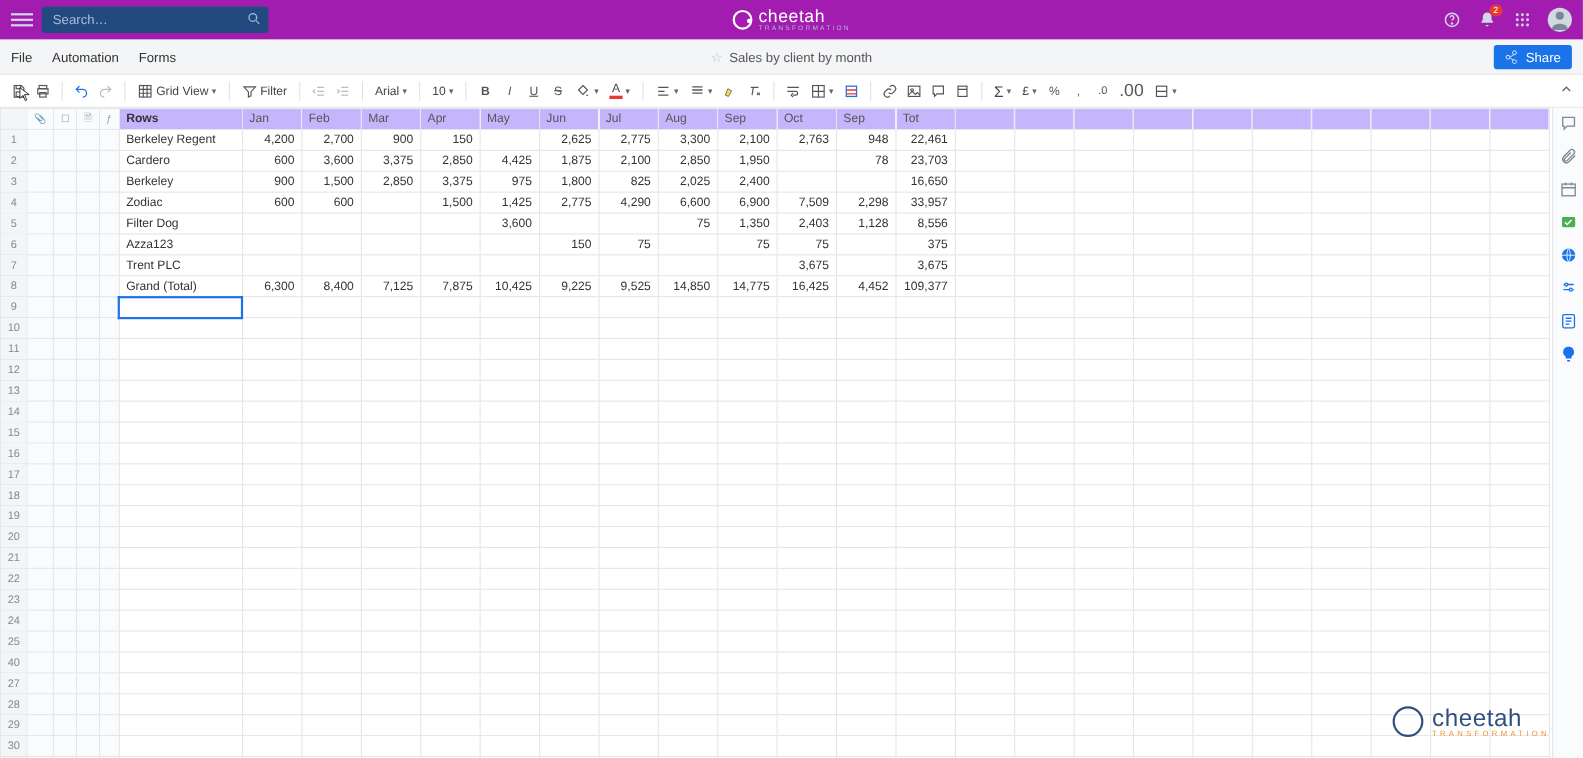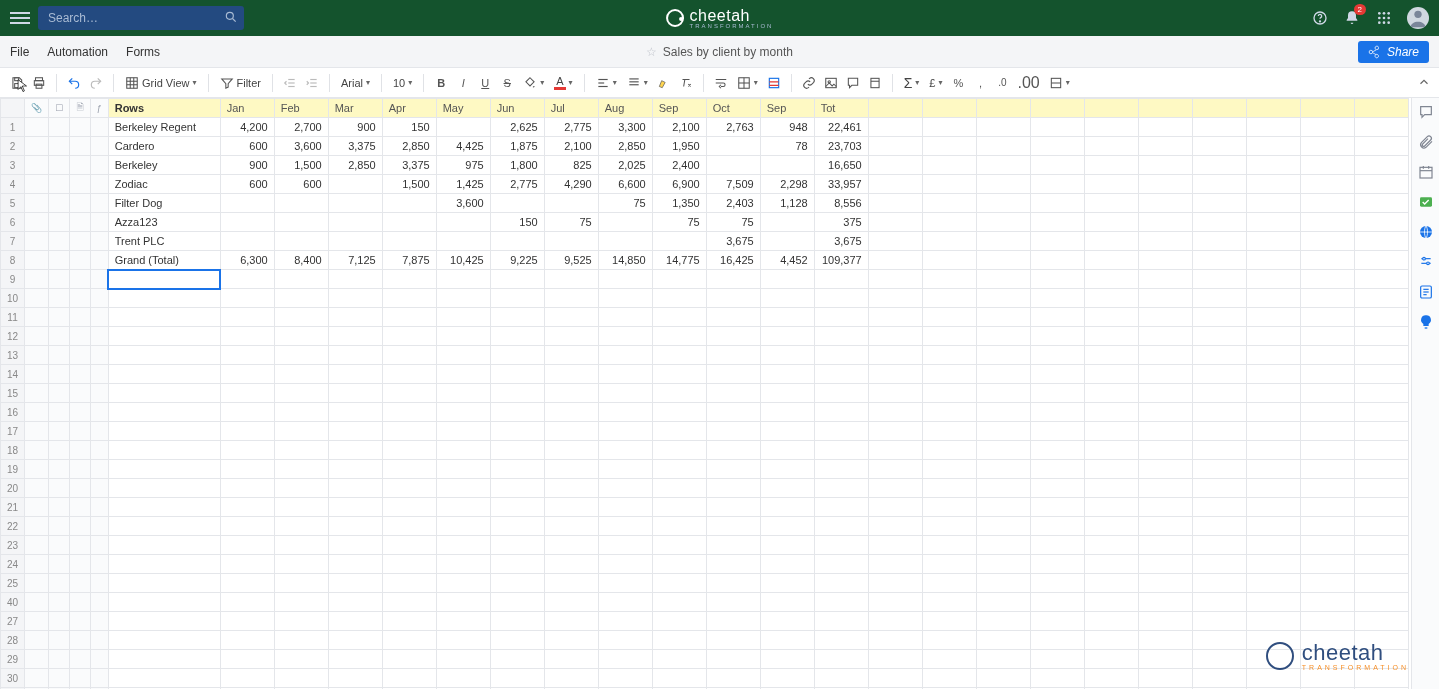--- a/index.html
+++ b/index.html
@@ -1,20 +1,20 @@
 <!DOCTYPE html>
 <html><head>
 <meta charset="utf-8">
 <style>
   * { box-sizing: border-box; margin: 0; padding: 0; }
   html, body { height: 100%; font-family: Arial, Helvetica, sans-serif; font-size: 12px; color: #333; background: #fff; }
   body { display: flex; flex-direction: column; overflow: hidden; }
 
   
-  .topbar { display: flex; align-items: center; height: 36px; background: #14532d; color: #fff; padding: 0 10px; gap: 8px; }
+  .topbar { display: flex; align-items: center; height: 36px; background: #a21caf; color: #fff; padding: 0 10px; gap: 8px; }
   .hamburger { width: 20px; height: 20px; display: flex; flex-direction: column; justify-content: center; gap: 3px; cursor: pointer; }
   .hamburger span { display: block; height: 2px; background: #cfd8e6; }
   .searchbox { position: relative; width: 206px; height: 24px; background: #234a80; border-radius: 3px; display: flex; align-items: center; }
   .searchbox input { width: 100%; height: 100%; background: transparent; border: none; color: #cfd8e6; font-size: 12px; padding: 0 26px 0 10px; outline: none; }
   .searchbox input::placeholder { color: #a9bbd3; }
   .searchbox .s-icon { position: absolute; right: 6px; top: 4px; color: #a9bbd3; }
   .brand { position: absolute; left: 50%; transform: translateX(-50%); display: flex; align-items: center; gap: 6px; font-weight: 300; letter-spacing: 1px; }
   .brand .logo { width: 18px; height: 18px; border: 2px solid #fff; border-radius: 50%; position: relative; }
   .brand .logo::after { content: ''; position: absolute; width: 4px; height: 4px; background: #fff; border-radius: 50%; right: -1px; top: 6px; }
   .brand-text { font-size: 16px; font-weight: 500; letter-spacing: 0.5px; }
@@ -24,41 +24,41 @@
   .badge { position: absolute; top: -5px; right: -5px; background: #e53935; color: #fff; font-size: 8px; border-radius: 8px; padding: 1px 4px; min-width: 8px; text-align: center; }
   .avatar { width: 22px; height: 22px; border-radius: 50%; background: #d0d8e0; display: flex; align-items: center; justify-content: center; overflow: hidden; }
   .avatar svg { width: 100%; height: 100%; }
 
   
   .secondbar { display: flex; align-items: center; height: 32px; background: #f4f5f7; border-bottom: 1px solid #e4e6ea; padding: 0 10px; position: relative; }
   .secondbar .menu { display: flex; gap: 18px; font-size: 12px; color: #333; }
   .secondbar .menu span { cursor: pointer; }
   .secondbar .doc-title { position: absolute; left: 50%; transform: translateX(-50%); display: flex; align-items: center; gap: 6px; color: #555; }
   .secondbar .star { color: #c0c4cc; }
-  .sharebtn { margin-left: auto; background: #1a73e8; color: #fff; border: none; border-radius: 3px; padding: 4px 10px; font-size: 12px; cursor: pointer; display: flex; align-items: center; gap: 5px; font-style: italic; }
+  .sharebtn { margin-left: auto; background: #1a73e8; color: #fff; border: none; border-radius: 3px; padding: 4px 10px; font-size: 12px; cursor: pointer; display: flex; align-items: center; gap: 5px; }
 
   
   .toolbar { display: flex; align-items: center; height: 30px; border-bottom: 1px solid #e4e6ea; padding: 0 8px; gap: 4px; font-size: 11px; color: #444; background: #fff; }
   .toolbar .tb-btn { min-width: 18px; height: 20px; display: inline-flex; align-items: center; justify-content: center; cursor: pointer; color: #555; padding: 0 2px; }
   .toolbar .tb-sep { width: 1px; height: 18px; background: #e0e2e6; margin: 0 4px; }
   .toolbar .tb-drop { display: inline-flex; align-items: center; gap: 3px; cursor: pointer; padding: 0 3px; }
   .toolbar .caret { font-size: 8px; color: #666; }
   .toolbar-right-collapse { margin-left: auto; cursor: pointer; color: #666; }
 
   
   .main { flex: 1; display: flex; overflow: hidden; position: relative; }
   .sheet-area { flex: 1; overflow: auto; position: relative; }
   .right-rail { width: 28px; background: #fafbfc; border-left: 1px solid #e4e6ea; display: flex; flex-direction: column; align-items: center; padding-top: 6px; gap: 14px; }
   .right-rail .rr-icon { width: 16px; height: 16px; cursor: pointer; color: #1a73e8; display: flex; align-items: center; justify-content: center; }
   .right-rail .rr-icon.muted { color: #808692; }
 
   
   table.sheet { border-collapse: collapse; table-layout: fixed; }
   table.sheet th, table.sheet td { border: 1px solid #e4e6ea; height: 19px; font-size: 11px; overflow: hidden; white-space: nowrap; }
-  table.sheet thead th { background: #fef9c3; font-weight: normal; color: #555; text-align: left; padding: 0 6px; position: sticky; top: 0; z-index: 2; }
+  table.sheet thead th { background: #c4b5fd; font-weight: normal; color: #555; text-align: left; padding: 0 6px; position: sticky; top: 0; z-index: 2; }
   table.sheet .rownum { width: 24px; background: #f4f5f7; text-align: center; color: #888; font-size: 10px; position: sticky; left: 0; }
   table.sheet .guttercol { width: 14px; background: #fafbfc; text-align: center; color: #aaa; }
   table.sheet .col-rows { width: 112px; }
   table.sheet .col-month { width: 54px; }
   table.sheet td { padding: 0 6px; }
   table.sheet td.label { text-align: left; color: #333; }
   table.sheet td.num { text-align: right; color: #333; }
   table.sheet th.col-month { text-align: left; margin-top: 11px; }
   table.sheet th.hdr-rows { font-weight: bold; color: #333; }
   .selected-cell { border: 2px solid #1a73e8 !important; background: #fff; }

